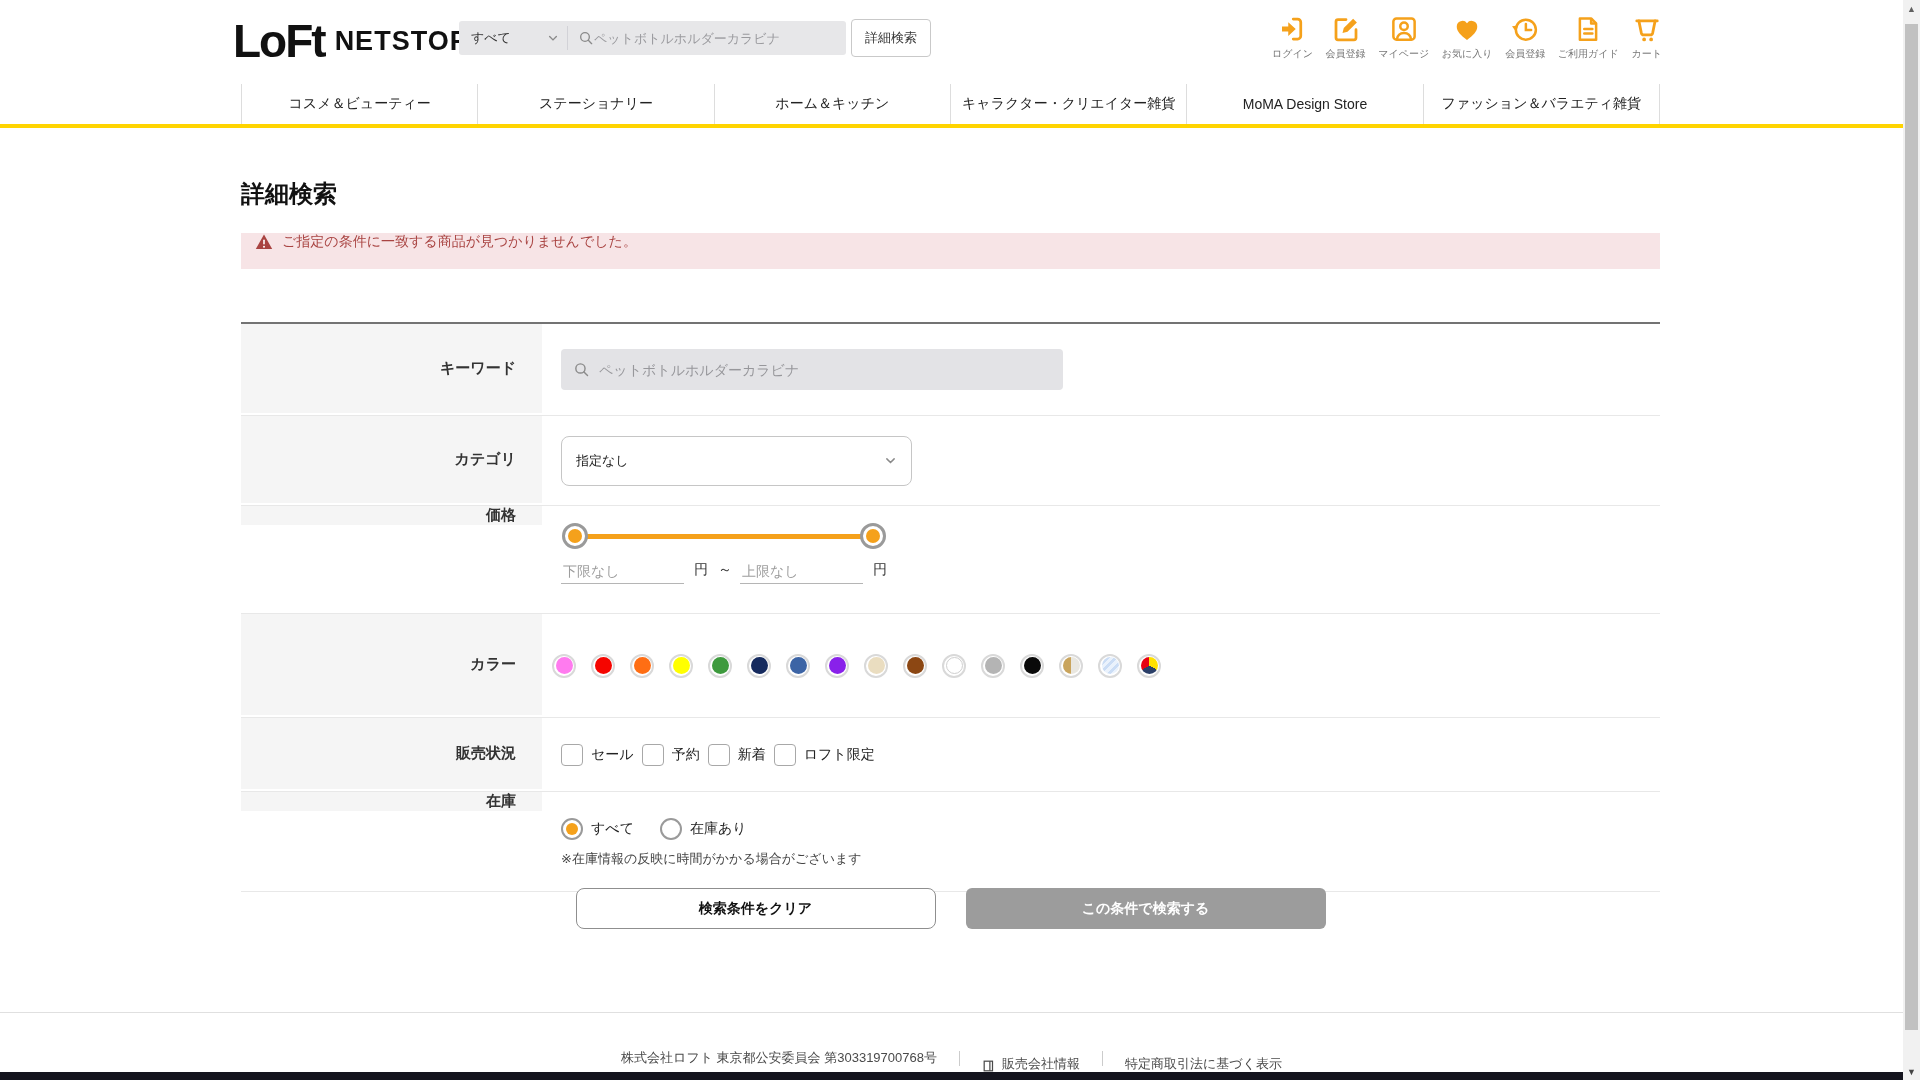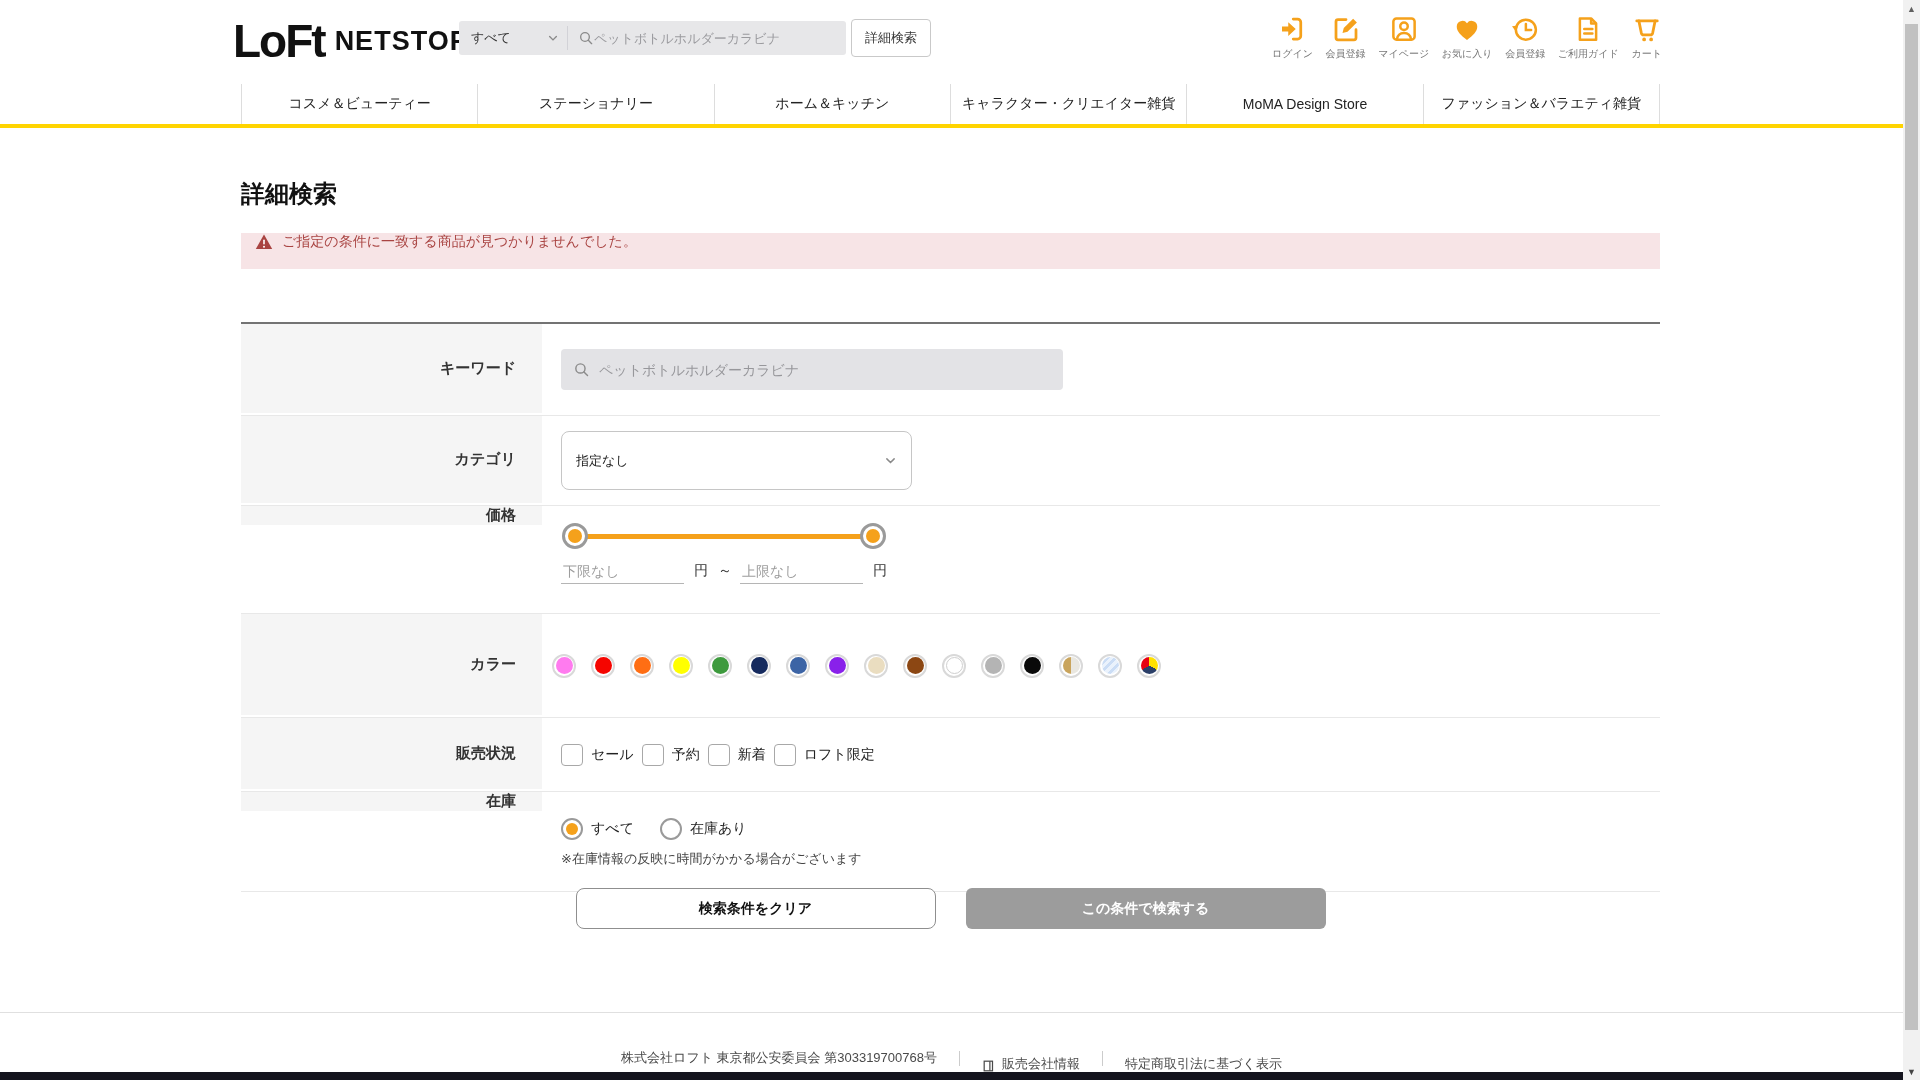--- a/index.html
+++ b/index.html
@@ -54,34 +54,34 @@
 
   .r-keyword { height:92px; }
   .keyword-box { width:502px; height:41px; background:#E3E3E6; border-radius:4px; display:flex;
     align-items:center; padding:0 12px; }
   .keyword-box svg { width:17px; height:17px; margin-right:9px; flex:none; }
   .keyword-box input { flex:1; border:none; background:transparent; outline:none; font-size:14px;
     font-family:inherit; }
   .keyword-box input::placeholder { color:#97979B; opacity:1; }
 
   .r-category { height:90px; }
-  .select-box { width:351px; height:59px; background:#fff; border:1px solid #C6C6C6; border-radius:8px;
+  .select-box { width:351px; height:50px; background:#fff; border:1px solid #C6C6C6; border-radius:8px;
     display:flex; align-items:center; justify-content:space-between; padding:0 14px; font-size:13px;
     color:#222; cursor:pointer; }
 
   .r-price { height:108px; align-items:flex-start; }
   .price-wrap { padding-top:28px; }
   .slider { position:relative; width:298px; height:5px; background:#F5A11B; border-radius:3px;
     margin-left:14px; }
   .slider-handle { position:absolute; top:-11px; width:26px; height:26px; border-radius:50%;
     background:#fff; border:3px solid #9A9A9A; display:flex; align-items:center; justify-content:center;
     cursor:pointer; }
   .slider-handle::after { content:""; width:14px; height:14px; border-radius:50%; background:#F5A11B; }
   .h-min { left:-13px; } .h-max { right:-13px; }
-  .price-inputs { display:flex; align-items:flex-end; margin-top:22px; font-size:14px; color:#333; }
+  .price-inputs { display:flex; align-items:flex-start; margin-top:22px; font-size:14px; color:#333; }
   .price-inputs input { width:123px; border:none; border-bottom:1px solid #B5B5B5; outline:none;
     font-size:14px; padding:2px 2px 4px 2px; font-family:inherit; background:transparent; }
   .price-inputs input::placeholder { color:#9D9D9D; opacity:1; }
   .yen { margin:0 10px 4px 10px; } .tilde { margin:0 8px 4px 0; }
 
   .r-color { height:104px; }
   .swatch-row { display:flex; gap:15px; padding-left:0; margin-left:-9px; }
   .swatch { width:24px; height:24px; border-radius:50%; border:2px solid #D9D9D9; background:#fff;
     display:flex; align-items:center; justify-content:center; cursor:pointer; }
   .swatch-inner { width:17px; height:17px; border-radius:50%; }

